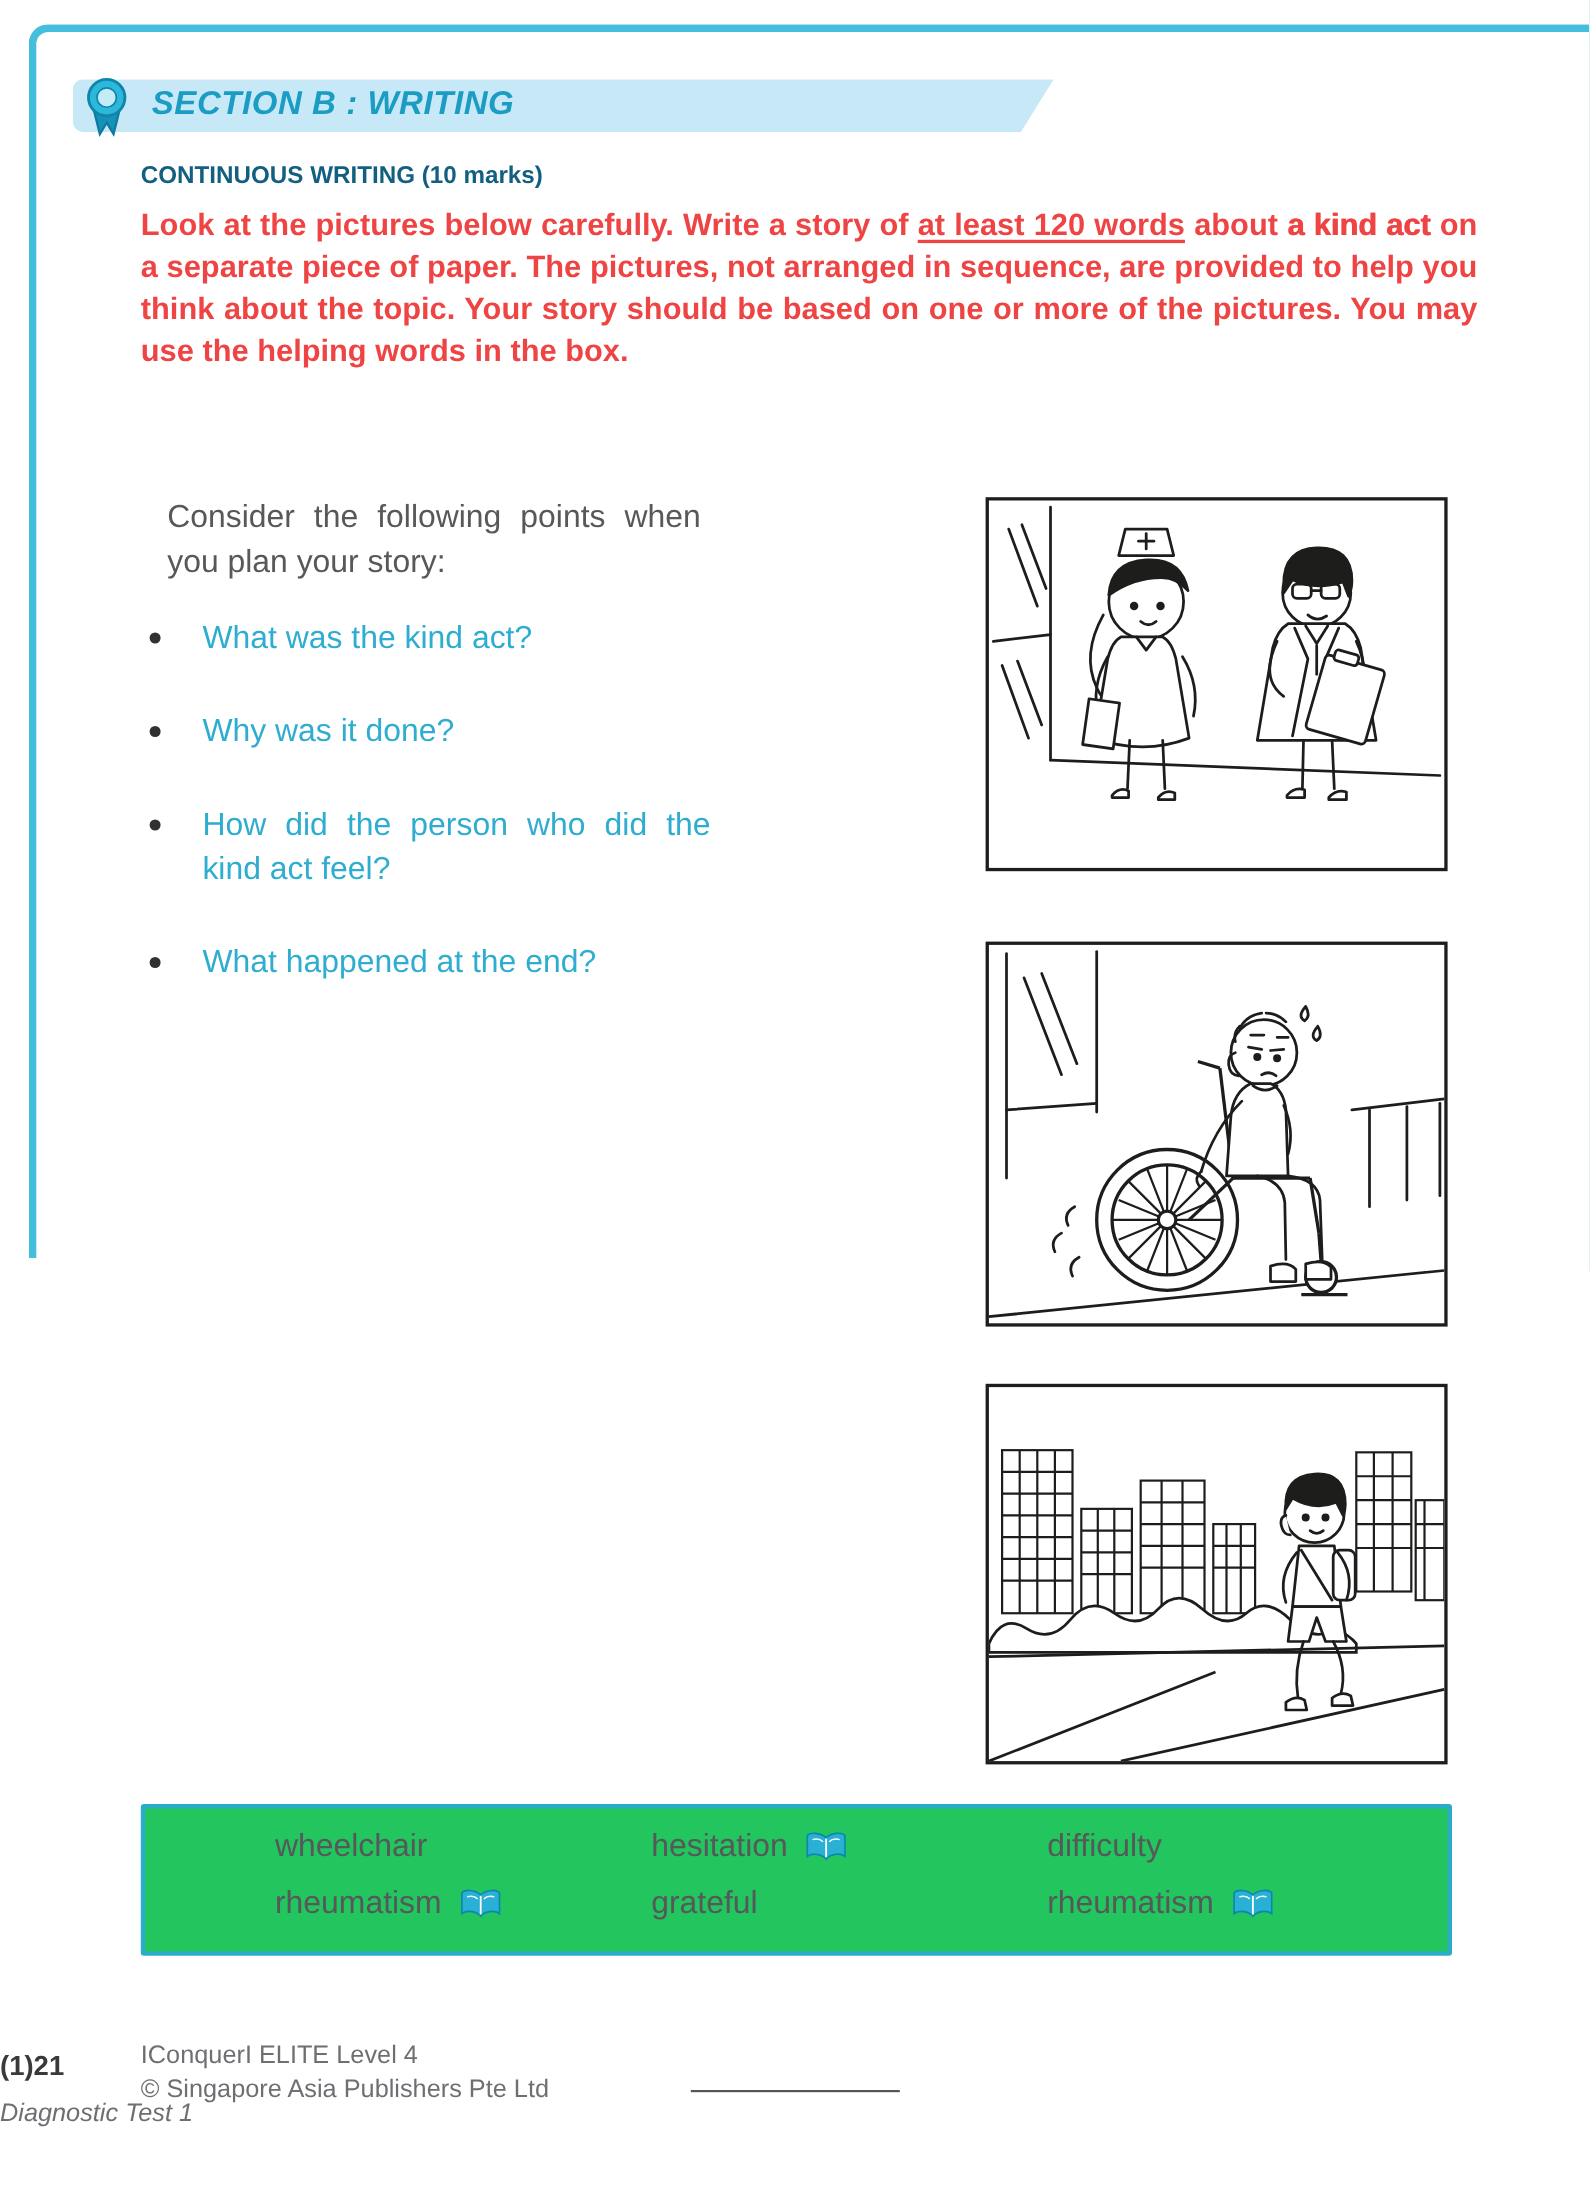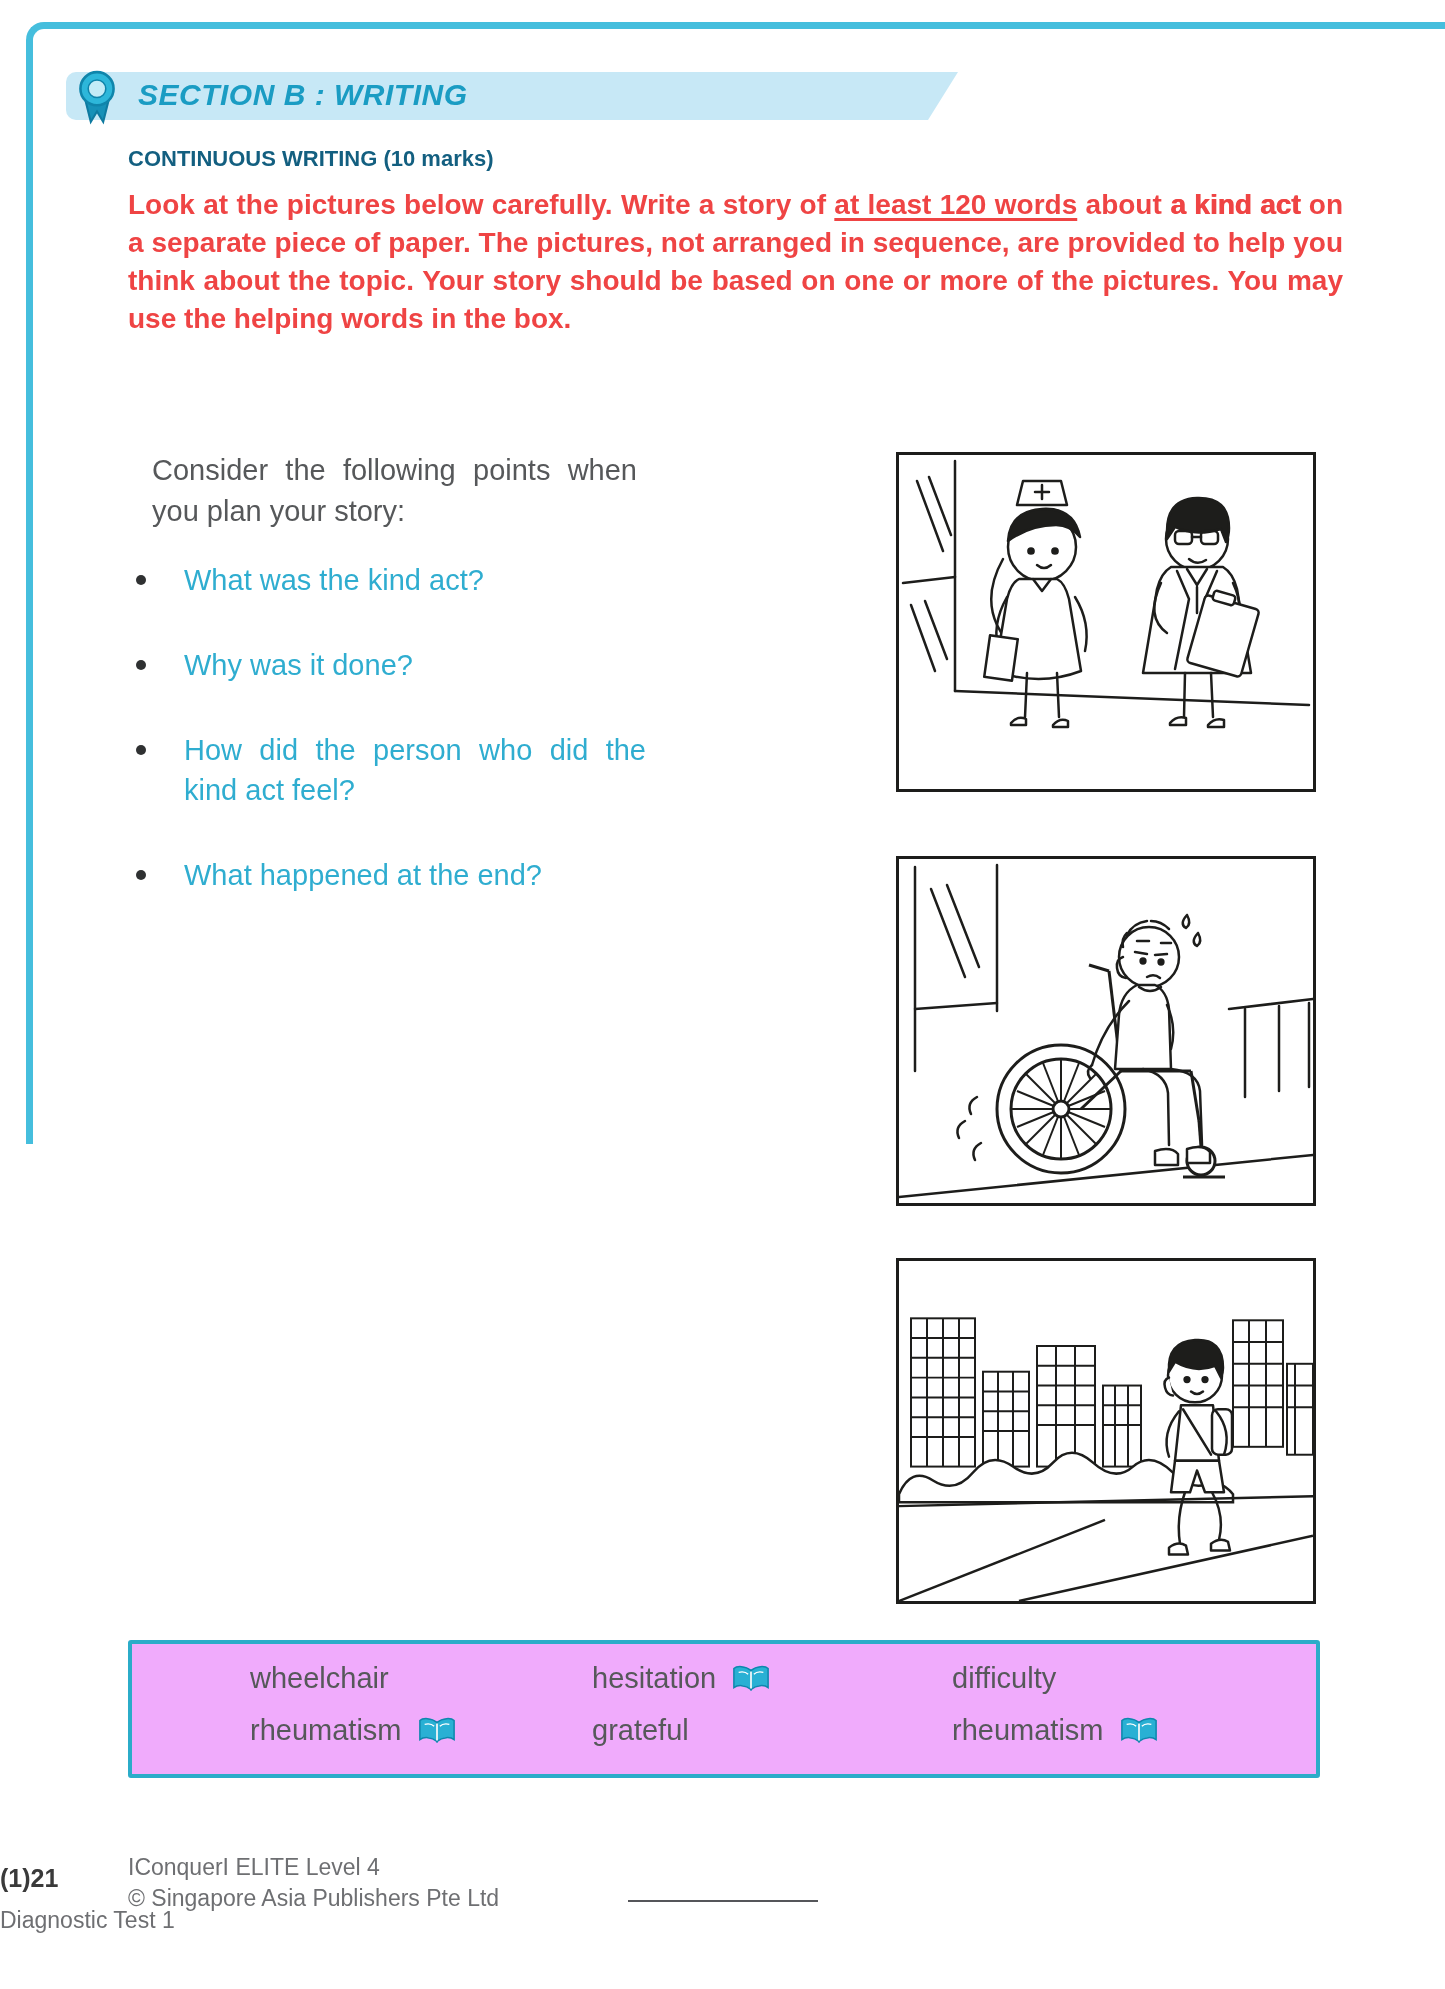--- a/index.html
+++ b/index.html
@@ -62,39 +62,39 @@
     border:3px solid #1d1d1b;
   }
   .pic svg { display:block; width:100%; height:100%; }
   #pic1 { top:452px;  height:340px; }
   #pic2 { top:856px;  height:350px; }
   #pic3 { top:1258px; height:346px; }
 
   
   .word-box {
     position:absolute; left:128px; top:1640px; width:1192px; height:138px;
-    border:4px solid #2bacc9; border-radius:3px; background:#f0abfc;
+    border:4px solid #2bacc9; border-radius:3px; background:#22c55e;
   }
   .wb-cell {
     position:absolute; display:flex; align-items:center; gap:16px;
     font-size:29px; color:#56585a; white-space:nowrap;
   }
   .wb-cell .book { width:38px; height:30px; flex:none; }
   .r1 { top:18px; }  .r2 { top:70px; }
   .c1 { left:118px; } .c2 { left:460px; } .c3 { left:820px; }
 
   
   .footer-left {
     position:absolute; left:128px; top:1852px; font-size:23px;
     color:#6e6f72; line-height:31px;
   }
   .footer-center { position:absolute; left:0; top:1864px; width:100%; }
   .page-num { font-size:25px; font-weight:bold; color:#3a3a3a; }
   .footer-divider { width:190px; border-top:2px solid #55565a; margin:7px auto 5px; }
-  .test-name { font-size:23px; color:#6e6f72; }
+  .test-name { font-size:23px; font-style:italic; color:#6e6f72; }
 </style>
 </head>
 <body>
 
 <div class="page">
 
   <div class="page-border"></div>
 
   <div class="banner"></div>
   <svg class="rosette" viewBox="0 0 52 56" role="img">

